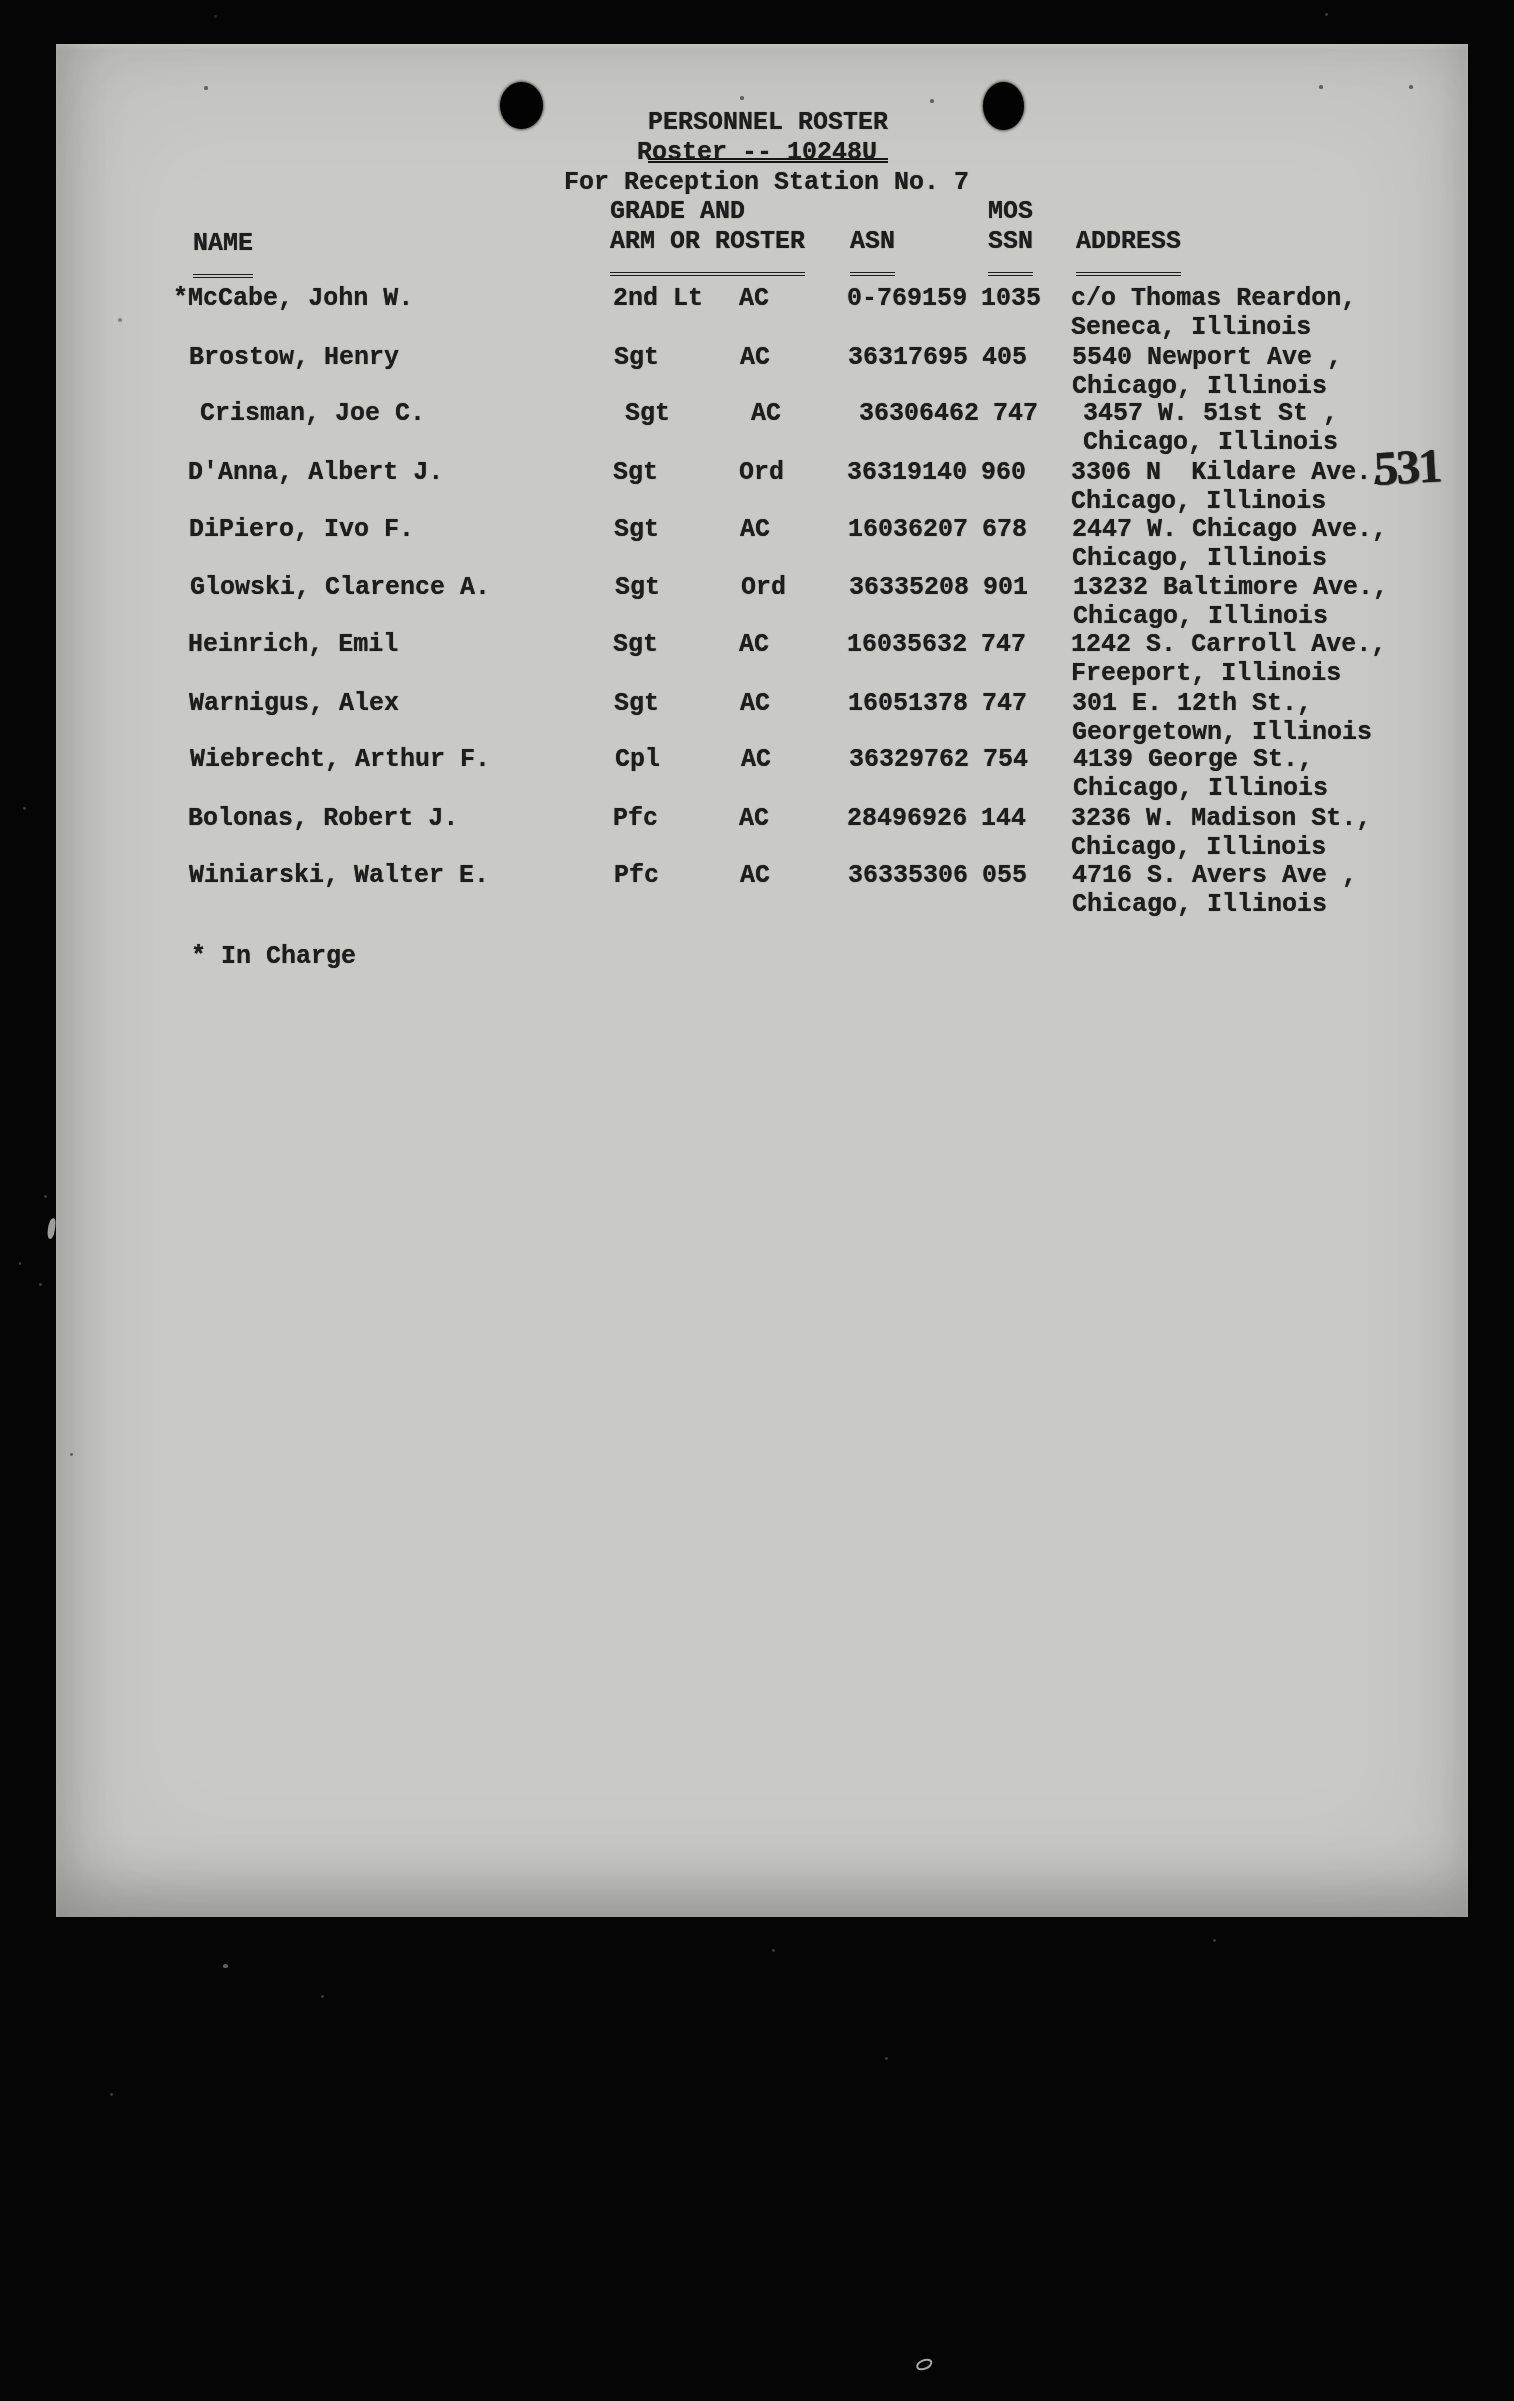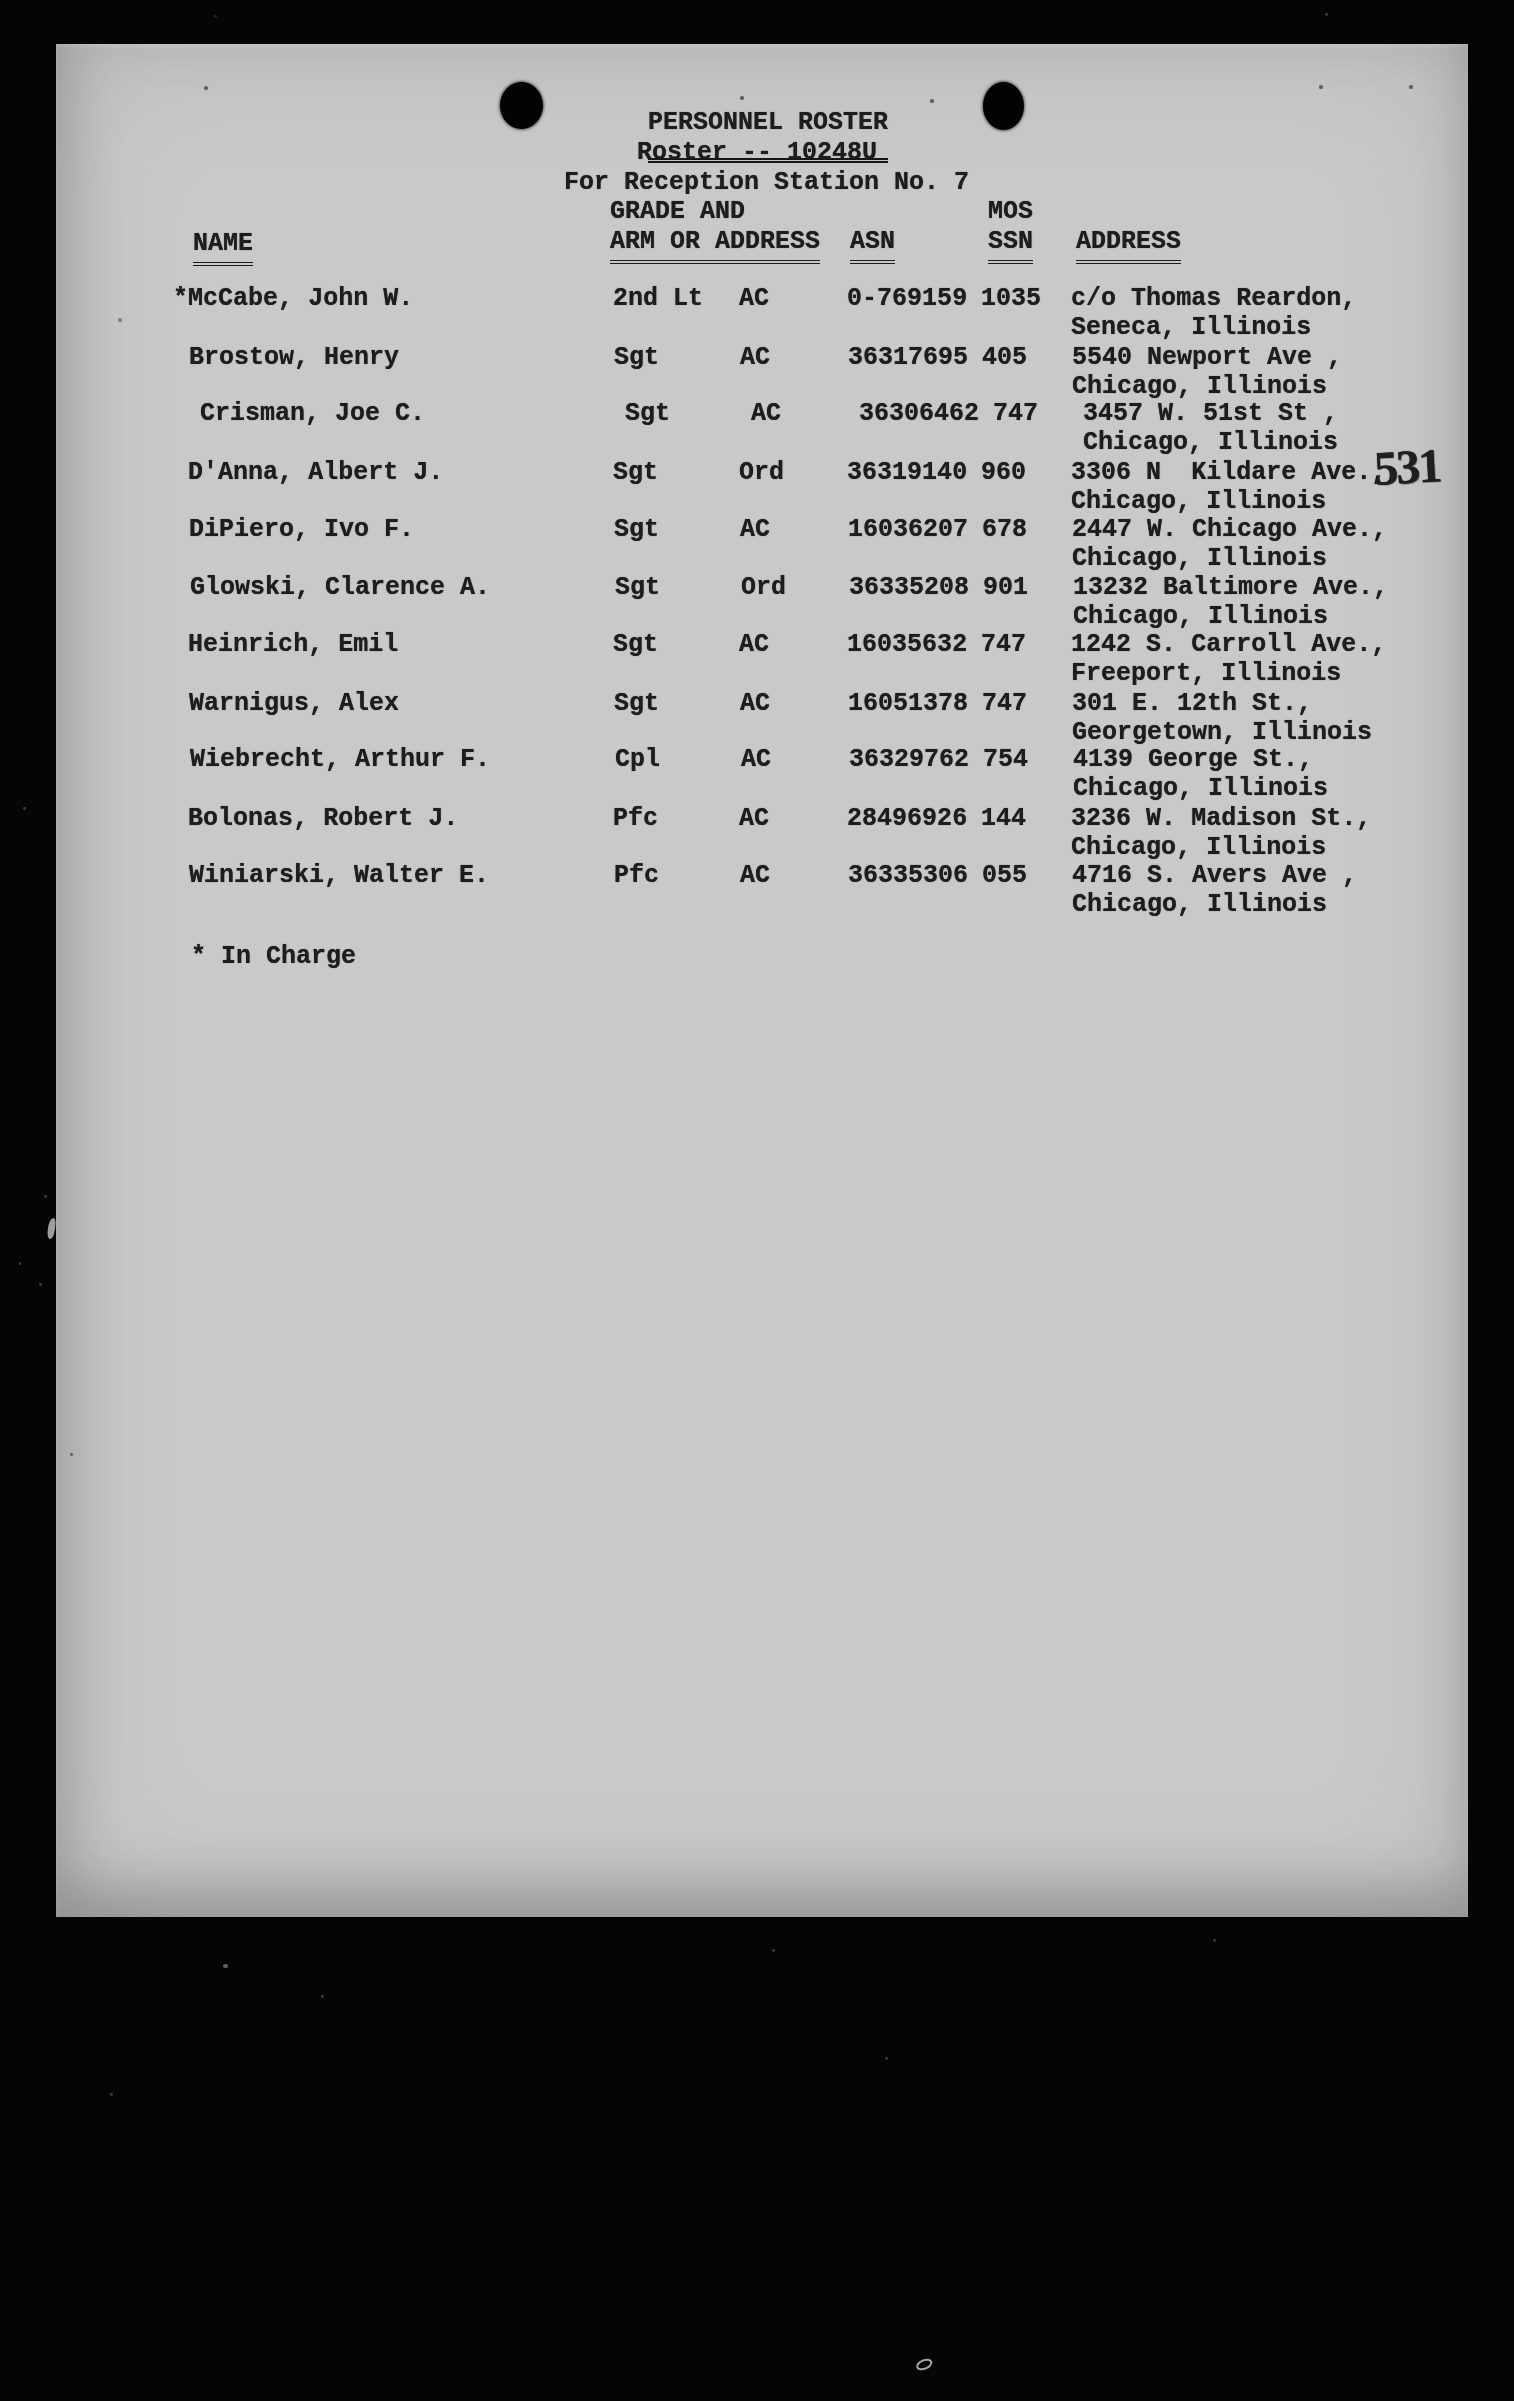--- a/index.html
+++ b/index.html
@@ -25,21 +25,21 @@
     background:#030303;border-radius:50%;
     box-shadow:0 0 2.8px 0.9px rgba(0,0,0,0.6);
   }
   .t-line,.cell{
     position:absolute;
     font:bold 25px/30px "Liberation Mono","DejaVu Sans Mono",monospace;
     color:#1d1d1d;
     white-space:pre;
     text-shadow:0 0 0.9px rgba(28,28,28,0.85);
   }
-  .ul{border-bottom:4.7px double #1d1d1d;padding-bottom:3px;display:inline-block;}
+  .ul{border-bottom:4.7px double #1d1d1d;padding-bottom:15px;display:inline-block;}
   .ul-heavy{border-bottom:5.6px double #161616;padding-bottom:20px;display:inline-block;}
   .row{position:absolute;left:0;width:100%;height:59px;}
   .stamp{
     position:absolute;left:1318px;top:399px;
     font:bold 48px/48px "Liberation Serif","DejaVu Serif",serif;
     color:#1f1f1f;letter-spacing:-1.9px;
     transform:rotate(-3deg);
     text-shadow:0 0 0.9px rgba(10,10,10,0.9), 0.9px 0.9px 0 rgba(40,40,40,0.35);
   }
   .pdot{position:absolute;width:3.7px;height:3.7px;border-radius:50%;background:#3f3f3f;opacity:.75;}
@@ -59,21 +59,21 @@
     <div class="hole" style="left:927px;top:38px;width:41px;height:48px;"></div>
 
     <div class="t-line" style="left:592px;top:64px;"><span class="ul-heavy">PERSONNEL ROSTER</span></div>
     <div class="t-line" style="left:581px;top:94px;">Roster -- 10248U</div>
     <div class="t-line" style="left:508px;top:124px;">For Reception Station No. 7</div>
 
     <div class="t-line" style="left:554px;top:153px;">GRADE AND</div>
     <div class="t-line" style="left:932px;top:153px;">MOS</div>
 
     <div class="t-line" style="left:137px;top:185px;"><span class="ul">NAME</span></div>
-    <div class="t-line" style="left:554px;top:183px;"><span class="ul">ARM OR ADDRESS</span></div>
+    <div class="t-line" style="left:554px;top:183px;"><span class="ul">ARM OR ROSTER</span></div>
     <div class="t-line" style="left:794px;top:183px;"><span class="ul">ASN</span></div>
     <div class="t-line" style="left:932px;top:183px;"><span class="ul">SSN</span></div>
     <div class="t-line" style="left:1020px;top:183px;"><span class="ul">ADDRESS</span></div>
 
     <div id="rows">
         <div class="row" style="top: 240px; left: -0.9px;">
     <span class="cell" style="left:118px;top:0;">*</span>
     <span class="cell" style="left:133px;top:0;">McCabe, John W.</span>
     <span class="cell" style="left:558px;top:0;">2nd Lt</span>
     <span class="cell" style="left:684px;top:0;">AC</span>

